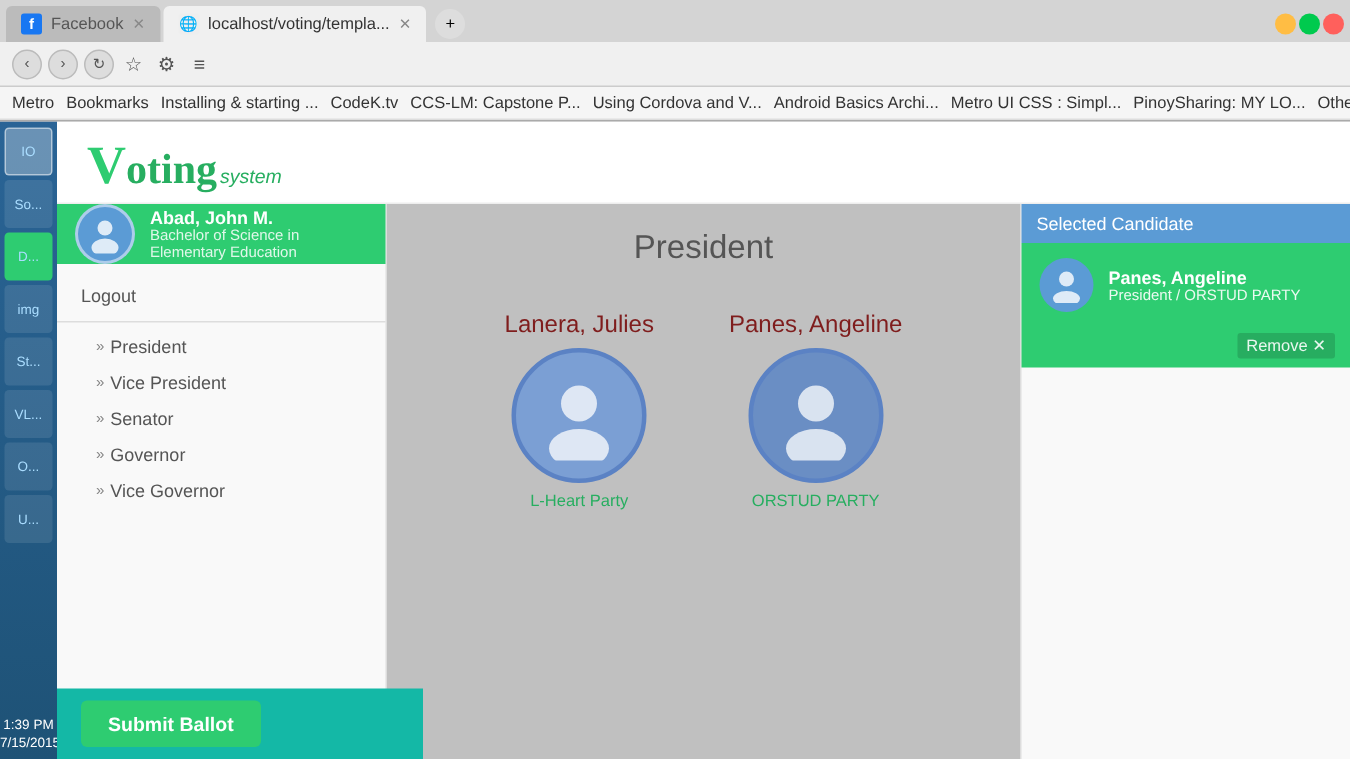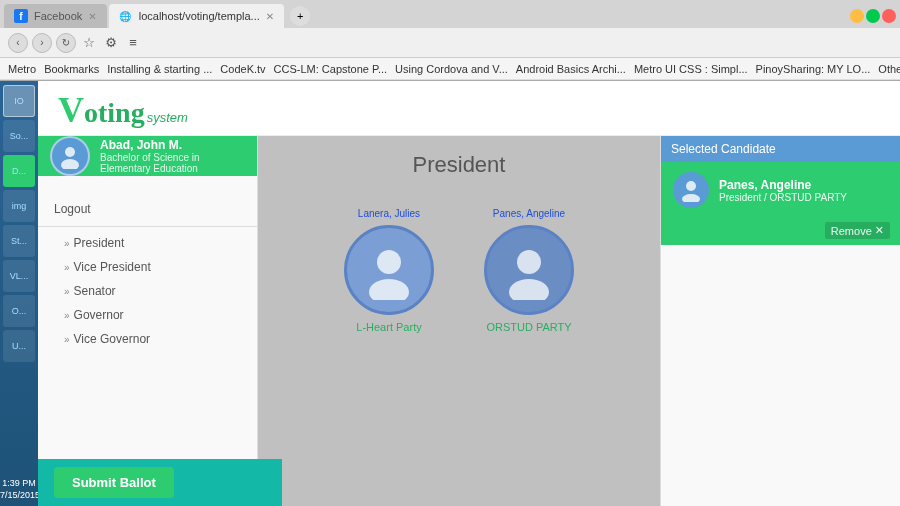--- a/index.html
+++ b/index.html
@@ -189,21 +189,20 @@
 
     .sidebar-nav {
       padding: 8px 0;
     }
     .sidebar-logout {
       padding: 6px 16px;
       font-size: 12px;
       color: #555;
       cursor: pointer;
       display: block;
-      margin-top: 12px;
     }
     .sidebar-section-title {
       padding: 6px 16px 4px;
       font-size: 12px;
       color: #555;
       font-weight: normal;
     }
     .sidebar-menu-item {
       padding: 5px 16px 5px 26px;
       font-size: 12px;
@@ -236,41 +235,41 @@
     }
     .candidate-card {
       display: flex;
       flex-direction: column;
       align-items: center;
       gap: 6px;
       cursor: pointer;
       padding: 10px;
     }
     .candidate-name {
-      font-size: 10px;
-      color: #1d4ed8;
+      font-size: 16px;
+      color: #7f1d1d;
       text-align: center;
     }
     .candidate-avatar {
       width: 90px; height: 90px;
       border-radius: 50%;
       background: #7b9fd4;
       display: flex; align-items: center; justify-content: center;
       border: 3px solid #5b82c4;
     }
     .candidate-avatar svg { width: 60px; height: 60px; }
     .candidate-party {
       font-size: 11px;
       color: #27ae60;
       text-align: center;
     }
 
     
     .selected-panel {
-      width: 240px;
+      width: 220px;
       background: #f9f9f9;
       flex-shrink: 0;
       border-left: 1px solid #ddd;
     }
     .selected-header {
       background: #5b9bd5;
       color: white;
       padding: 6px 10px;
       font-size: 12px;
     }

